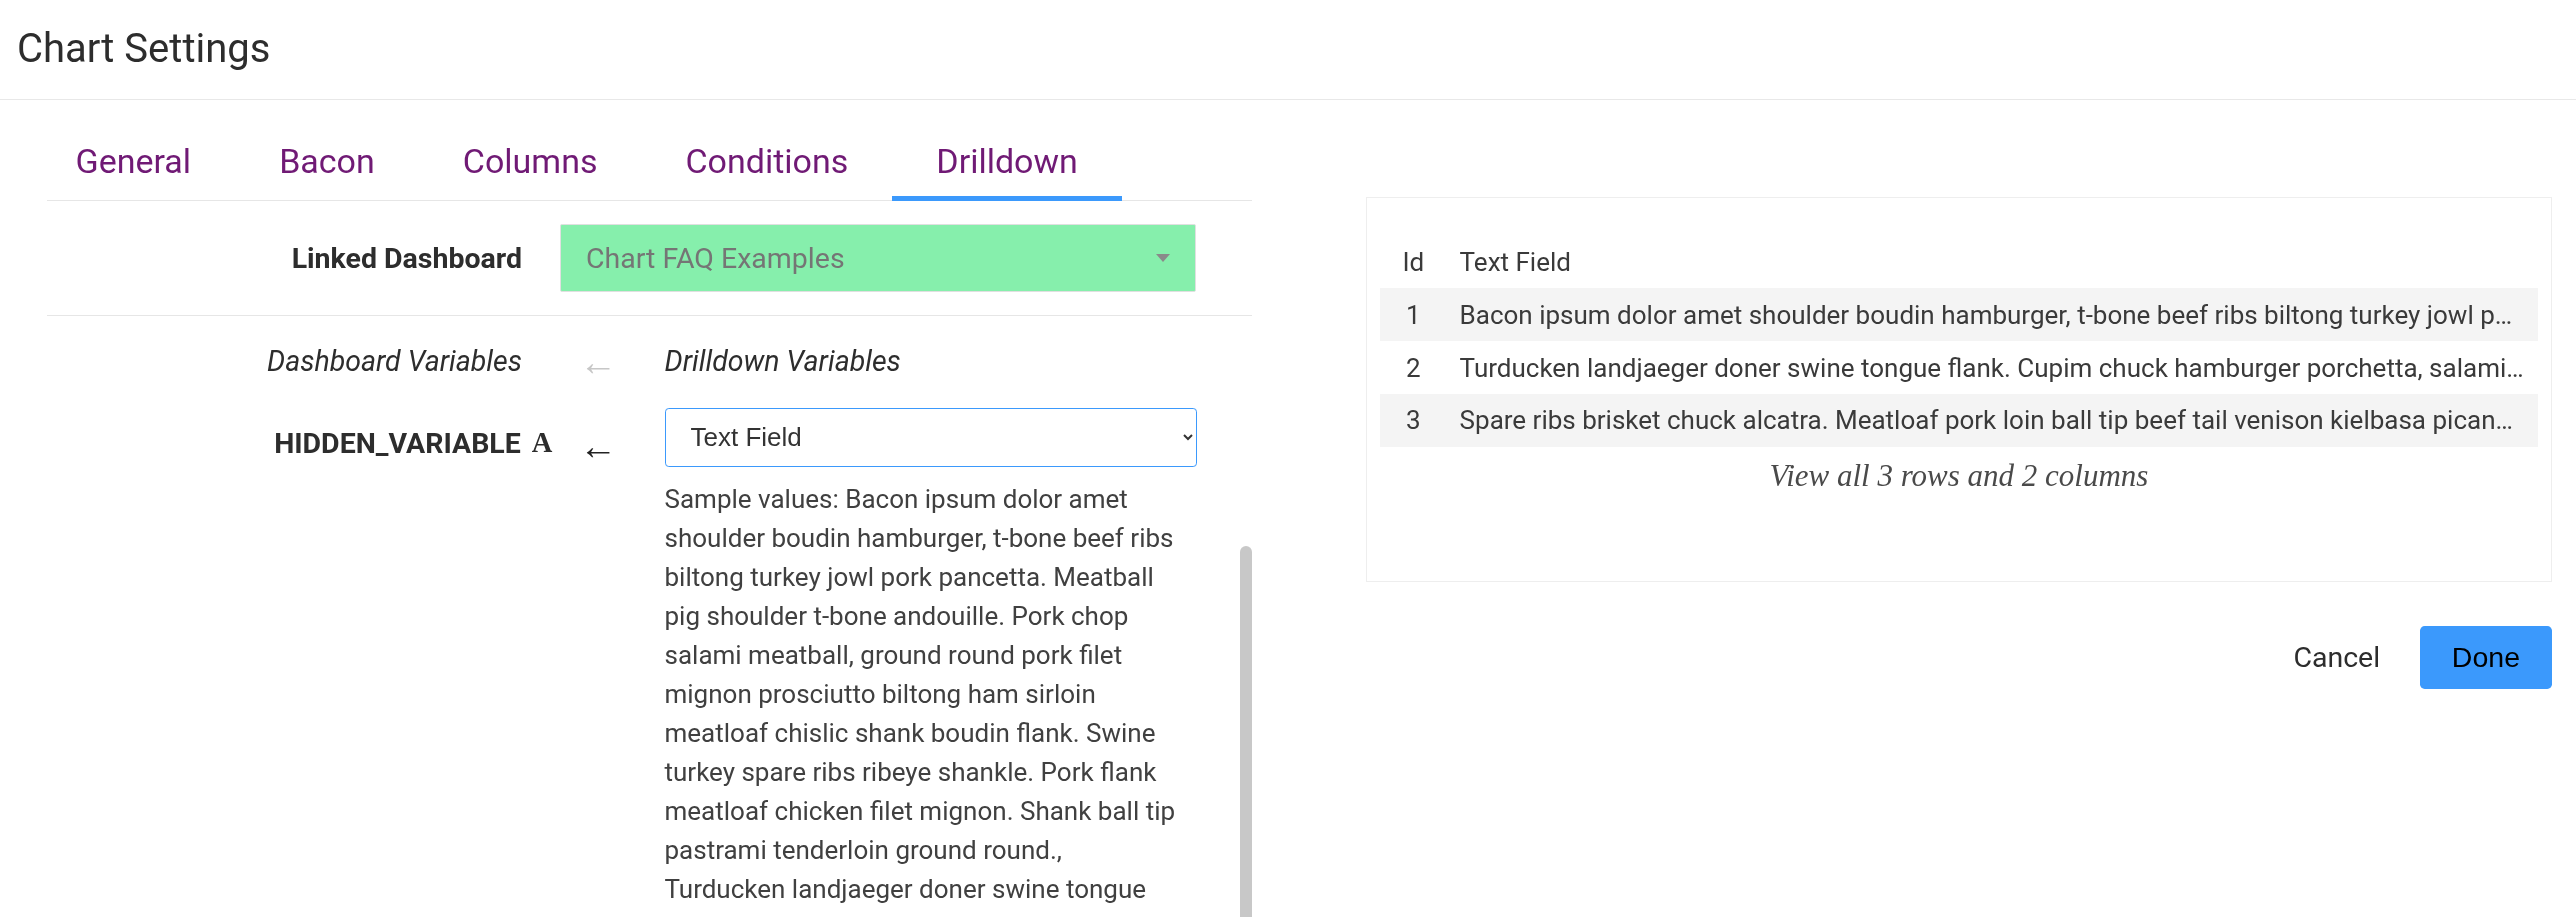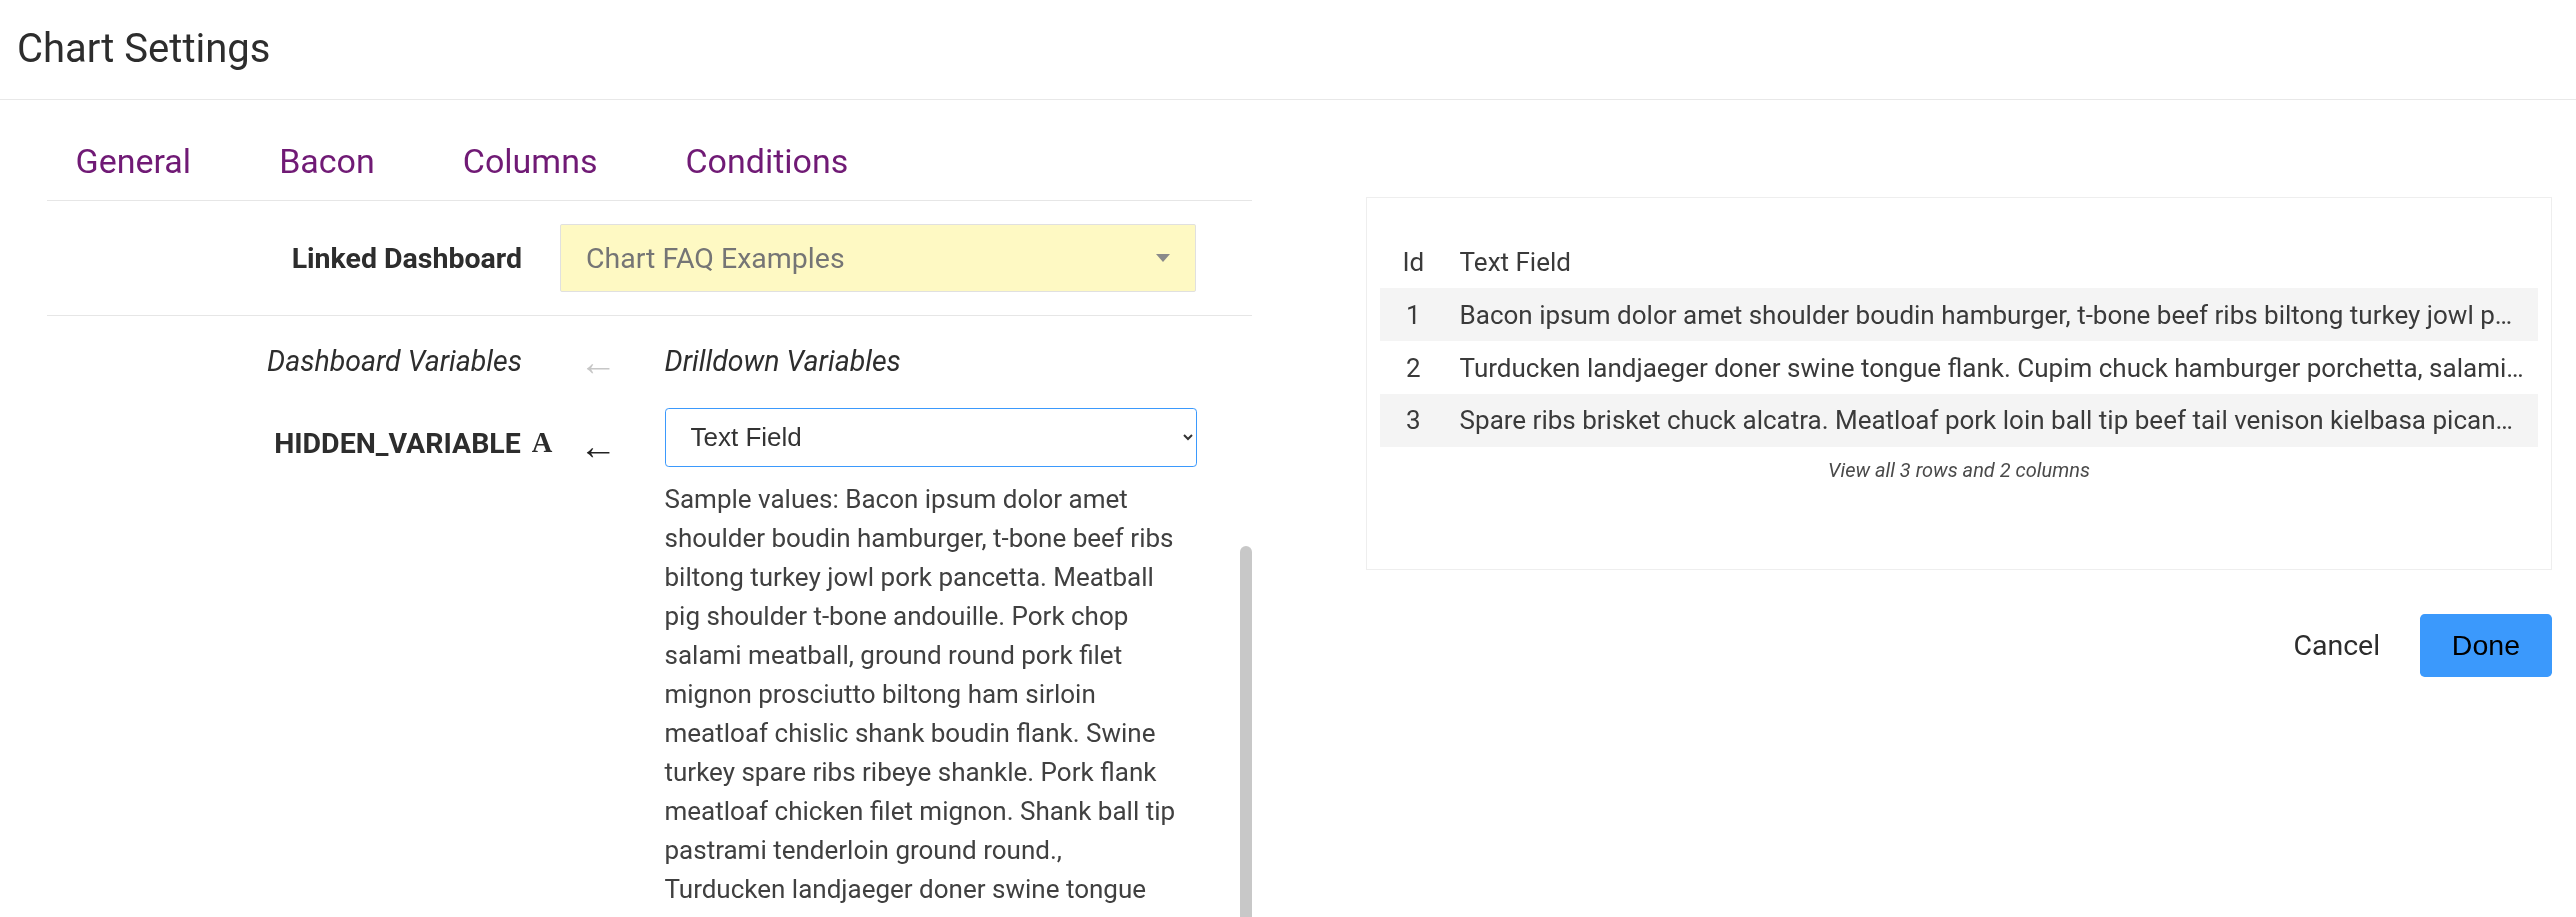--- a/index.html
+++ b/index.html
@@ -68,21 +68,21 @@
     text-align: right;
     padding-right: 38px;
     font-size: 28.5px;
     font-weight: 700;
     color: #2d2d2d;
   }
   .select-box {
     flex: 0 0 636px;
     height: 68px;
     border: 0.9px solid #e0e0e0;
-    background: #fef9c3;
+    background: #86efac;
     display: flex;
     align-items: center;
     justify-content: space-between;
     padding: 0 25px;
     font-size: 28.5px;
     color: #757575;
     border-radius: 1.9px;
     cursor: pointer;
   }
   .caret-down {
@@ -207,23 +207,24 @@
     padding: 11.4px 13.3px;
     white-space: nowrap;
     overflow: hidden;
     text-overflow: ellipsis;
   }
   th.id-col, td.id-col { width: 66px; text-align: center; }
   tbody tr:nth-child(odd) { background: #f4f4f4; }
   .view-all {
     text-align: center;
     font-style: italic;
-    font-size: 20px;
+    font-size: 31px;
     color: #4a4a4a;
     margin-top: 11.4px;
+    font-family: Liberation Serif, serif;
   }
   .actions {
     margin-top: 44px;
     width: 1186px;
     display: flex;
     justify-content: flex-end;
     align-items: center;
     gap: 34px;
   }
   .cancel {
@@ -251,20 +252,21 @@
 
 <div class="body">
 
   <div class="left-panel">
 
     <div class="tabs">
       <div class="tab">General</div>
       <div class="tab">Bacon</div>
       <div class="tab">Columns</div>
       <div class="tab">Conditions</div>
+      <div class="tab active">Drilldown</div>
     </div>
 
     <div class="row row-border">
       <div class="lbl">Linked Dashboard</div>
       <div class="select-box">
         <span>Chart FAQ Examples</span>
         <span class="caret-down"></span>
       </div>
     </div>
 

